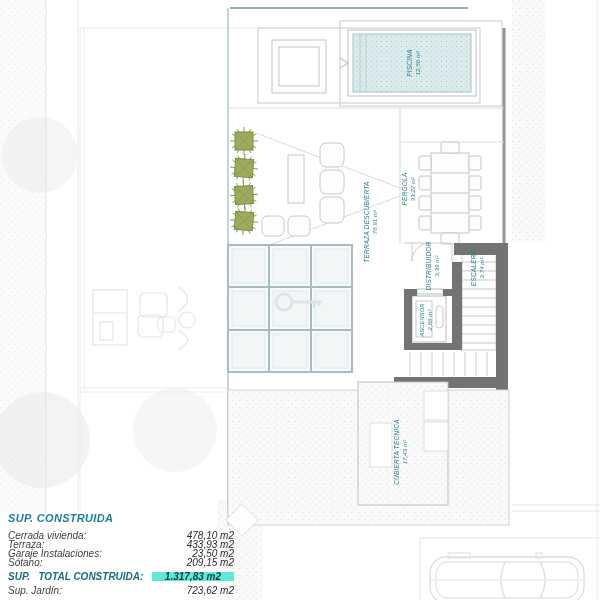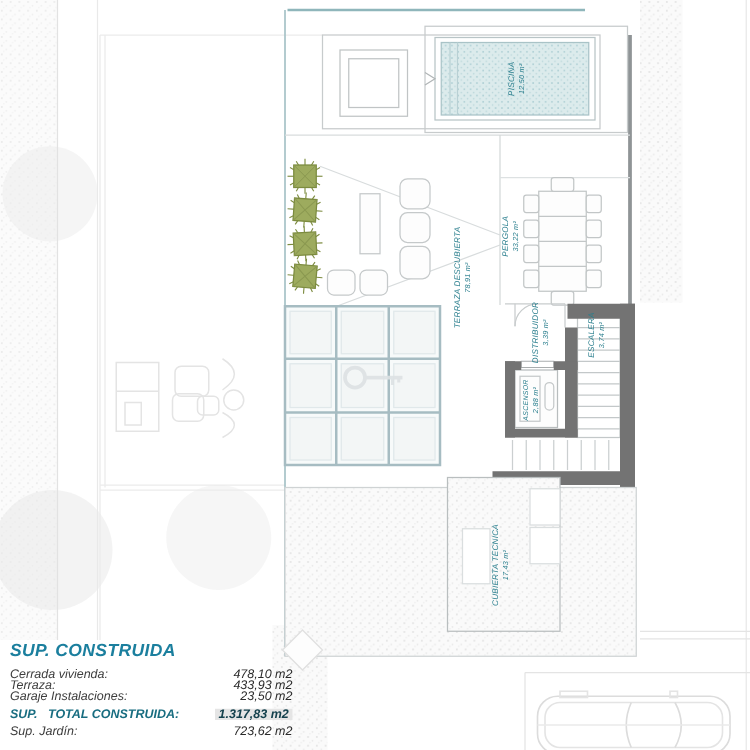--- a/index.html
+++ b/index.html
@@ -14,27 +14,27 @@
     color:#2b7f8e;font-style:italic;font-size:6.5px;line-height:1.45;
     text-align:center;white-space:nowrap;letter-spacing:.2px;
   }
   .vlabel .rname{display:block;}
   .vlabel .rarea{display:block;font-size:5.8px;}
   
   .sumtable{
     position:absolute;left:8px;top:512px;width:226px;font-style:italic;
   }
   .sumtable .title{
-    color:#1b7f9e;font-weight:bold;font-size:14px;margin:0 0 7px 0;letter-spacing:.3px;
+    color:#1b7f9e;font-weight:bold;font-size:11px;margin:0 0 7px 0;letter-spacing:.3px;
   }
   .srow{display:flex;justify-content:space-between;font-size:10px;color:#3d3d3d;line-height:9px;}
   .srow .val{color:#2a2a2a;}
   .srow.total{margin-top:5px;color:#186d80;font-weight:bold;}
   .srow.total .lbl{white-space:pre;}
-  .srow.total .val{background:#e5e5e5;padding:0 3px;color:#14414d;}
+  .srow.total .val{background:#5eead4;padding:0 13px;color:#14414d;}
   .extras{margin-top:5px;}
 </style>
 </head>
 <body>
 
 <div id="canvas">
 
   <svg width="600" height="600" viewBox="0 0 600 600">
     <defs>
       <pattern id="stip" width="7" height="7" patternUnits="userSpaceOnUse">
@@ -295,20 +295,24 @@
       <span class="val">478,10 m2</span>
     </div>
     <div class="srow">
       <span class="lbl">Terraza:</span>
       <span class="val">433,93 m2</span>
     </div>
     <div class="srow">
       <span class="lbl">Garaje Instalaciones:</span>
       <span class="val">23,50 m2</span>
     </div>
+    <div class="srow">
+      <span class="lbl">Sótano:</span>
+      <span class="val">209,15 m2</span>
+    </div>
 
     <div class="srow total">
       <span class="lbl">SUP.   TOTAL CONSTRUIDA:</span>
       <span class="val">1.317,83 m2</span>
     </div>
 
     <div class="extras">
       <div class="srow">
         <span class="lbl">Sup. Jardín:</span>
         <span class="val">723,62 m2</span>

